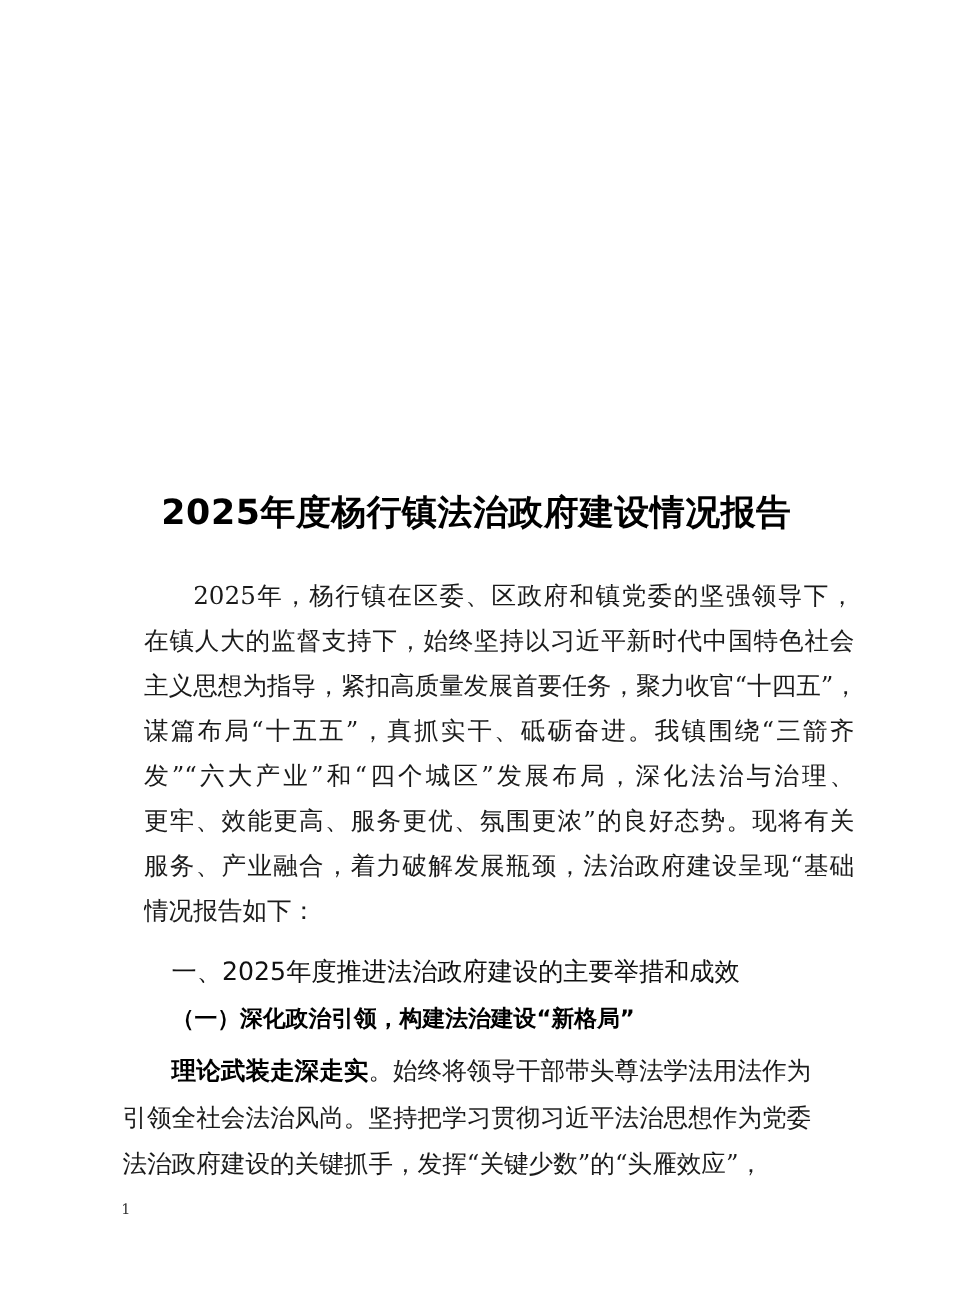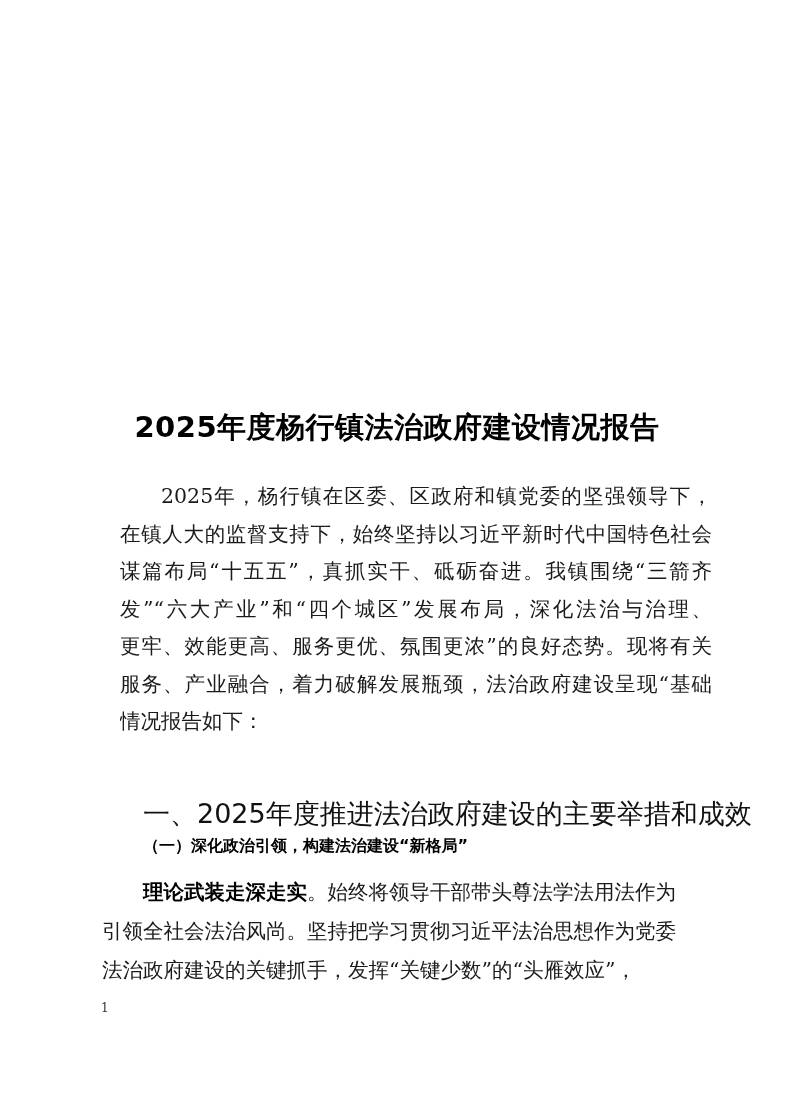--- a/index.html
+++ b/index.html
@@ -61,31 +61,31 @@
       white-space: nowrap;
       overflow: hidden;
     }
     .line.indent { padding-left: 41px; }
     .line.last { text-align-last: left; }
     .heading-1 {
       position: absolute;
       top: 796px;
       left: 143px;
       font-family: "DejaVu Sans", "Liberation Sans", sans-serif;
-      font-size: 27px;
+      font-size: 21px;
       color: #111111;
       white-space: nowrap;
     }
     .heading-2 {
       position: absolute;
       top: 836px;
       left: 143px;
       font-family: "DejaVu Sans", "Liberation Sans", sans-serif;
       font-weight: bold;
-      font-size: 16px;
+      font-size: 19px;
       color: #000000;
       white-space: nowrap;
     }
     .para2 {
       position: absolute;
       top: 873px;
       left: 102px;
       width: 592px;
       font-size: 20.5px;
       line-height: 39px;
@@ -109,20 +109,21 @@
 <body>
 
 <div class="page">
 
 
   <div class="doc-title">2025年度杨行镇法治政府建设情况报告</div>
 
   <div class="body-text" style="top:478px;">
     <span class="line indent">2025年，杨行镇在区委、区政府和镇党委的坚强领导下，</span>
     <span class="line">在镇人大的监督支持下，始终坚持以习近平新时代中国特色社会</span>
+    <span class="line">主义思想为指导，紧扣高质量发展首要任务，聚力收官“十四五”，</span>
     <span class="line">谋篇布局“十五五”，真抓实干、砥砺奋进。我镇围绕“三箭齐</span>
     <span class="line">发”“六大产业”和“四个城区”发展布局，深化法治与治理、</span>
     <span class="line">更牢、效能更高、服务更优、氛围更浓”的良好态势。现将有关</span>
     <span class="line">服务、产业融合，着力破解发展瓶颈，法治政府建设呈现“基础</span>
     <span class="line last">情况报告如下：</span>
   </div>
 
   <div class="heading-1">一、2025年度推进法治政府建设的主要举措和成效</div>
 
   <div class="heading-2">（一）深化政治引领，构建法治建设“新格局”</div>

